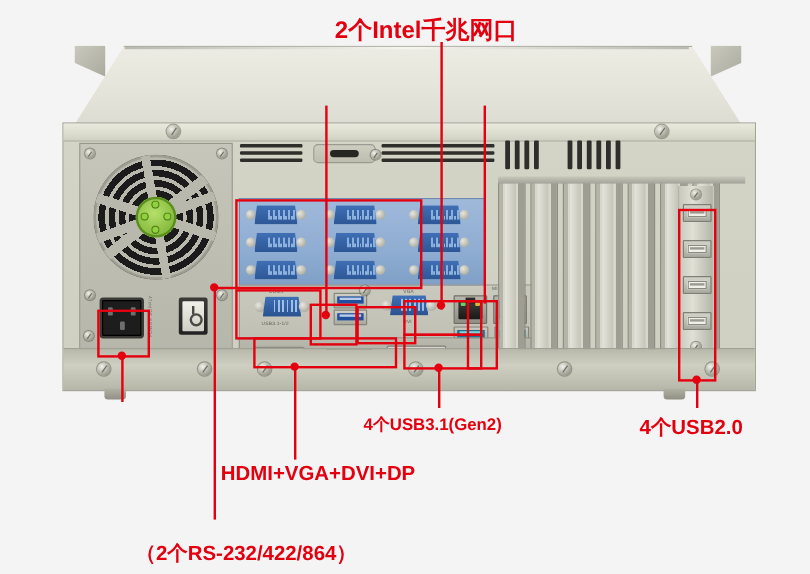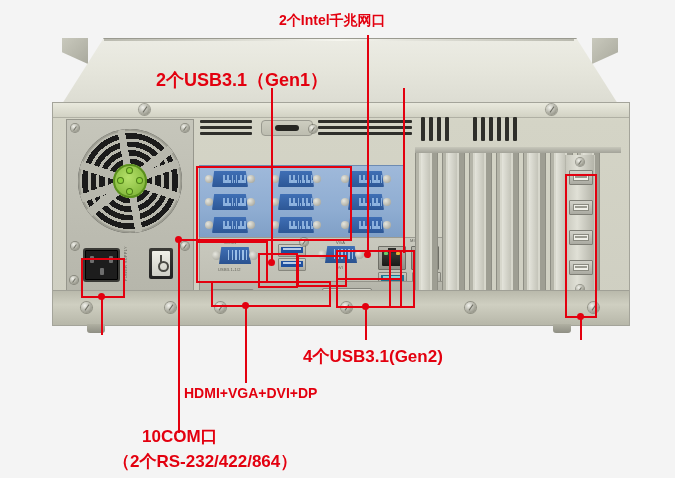--- a/index.html
+++ b/index.html
@@ -600,27 +600,26 @@
 
   <div class="line v" style="left:245px;top:305px;height:78px"></div>
   <div class="dot" style="left:242px;top:302px"></div>
 
   <div class="line v" style="left:365px;top:306px;height:34px"></div>
   <div class="dot" style="left:362px;top:303px"></div>
 
   <div class="line v" style="left:580px;top:316px;height:24px"></div>
   <div class="dot" style="left:577px;top:313px"></div>
 
-  <div class="cap" style="left:279px;top:12px;font-size:14px">2个Intel千兆网口</div>
-
-  <div class="cap" style="left:156px;top:68px;font-size:18px">2个USB3.1（Gen1）</div>
-
-
-
-  <div class="cap" style="left:142px;top:425px;font-size:17px">10COM口</div>
+  <div class="cap" style="left:279px;top:12px;font-size:20px">2个Intel千兆网口</div>
+
+
+
+
   <div class="cap" style="left:113px;top:450px;font-size:17px">（2个RS-232/422/864）</div>
 
-  <div class="cap" style="left:184px;top:385px;font-size:14px">HDMI+VGA+DVI+DP</div>
-
-  <div class="cap" style="left:303px;top:345px;font-size:17px">4个USB3.1(Gen2)</div>
-
+  <div class="cap" style="left:184px;top:385px;font-size:17px">HDMI+VGA+DVI+DP</div>
+
+  <div class="cap" style="left:303px;top:345px;font-size:14px">4个USB3.1(Gen2)</div>
+
+  <div class="cap" style="left:533px;top:345px;font-size:17px">4个USB2.0</div>
 
 </div>
 
 </body></html>

